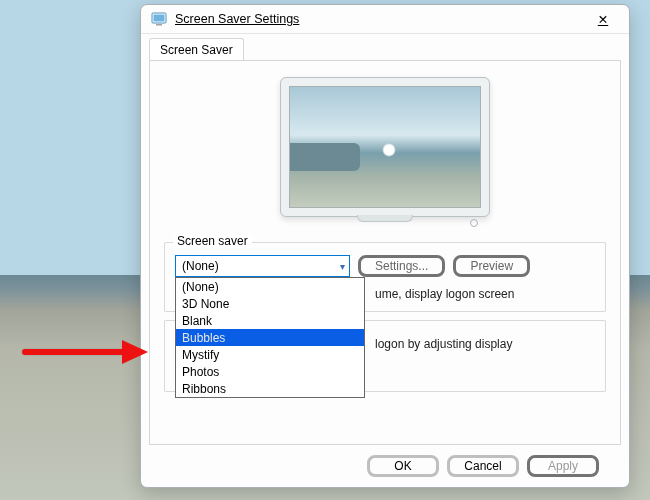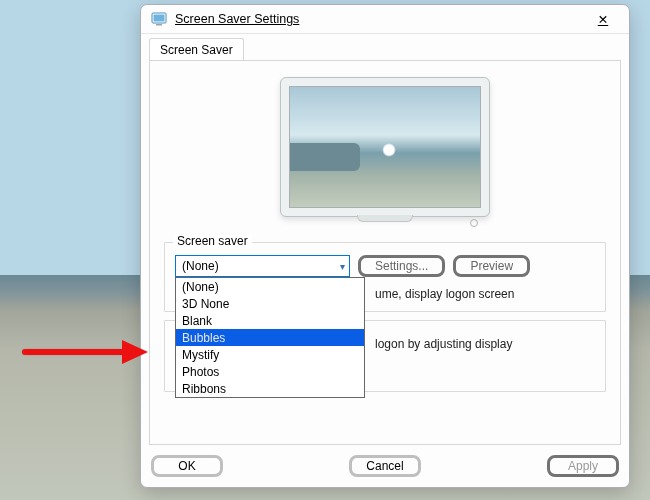--- a/index.html
+++ b/index.html
@@ -144,22 +144,22 @@
     color: #666;
   }
   .btn.primary { border-color: #0a5ee6; color: #000; }
   .btn.enabled { color: #000; border-color: #bfbfbf; }
 
   .inline-text { font-size: 12px; color: #222; }
   .link { color: #0a3e9e; text-decoration: underline; cursor: pointer; font-size: 12px; }
 
   .buttons-bar {
     display: flex; gap: 8px;
-    justify-content: space-between;
-    padding: 10px 10px;
+    justify-content: flex-end;
+    padding: 10px 30px;
   }
   .buttons-bar .btn { min-width: 72px; }
   .apply-disabled { color: #9a9a9a; }
 
   
   .arrow {
     position: absolute; left: 22px; top: 340px;
     width: 130px; height: 24px; pointer-events: none;
   }
   .arrow-line {

